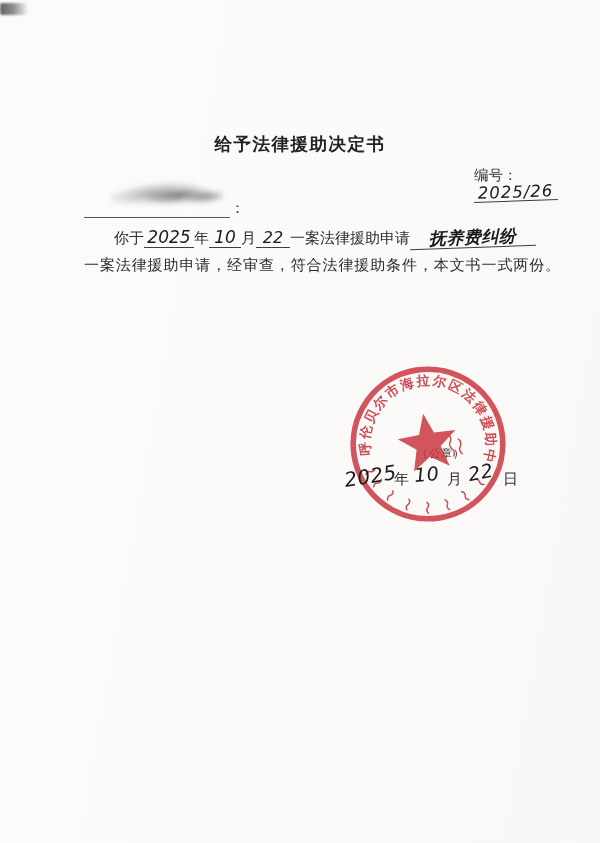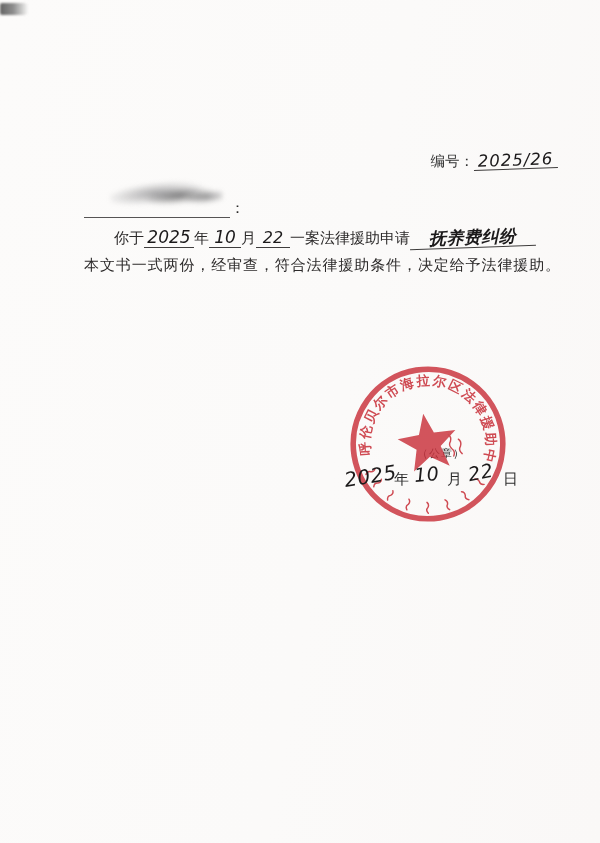--- a/index.html
+++ b/index.html
@@ -20,23 +20,23 @@
     filter:blur(1.2px);
     opacity:.85;
   }
   .title{
     position:absolute;top:132px;left:0;width:100%;
     text-align:center;
     font-family:"Liberation Sans","DejaVu Sans",sans-serif;
     font-weight:bold;font-size:17.5px;letter-spacing:1.5px;color:#222;
   }
   .number-row{
-    position:absolute;top:152px;right:42px;
-    display:flex;align-items:flex-end;
-    font-size:14.5px;color:#333;
+    position:absolute;top:166px;right:42px;
+    display:flex;
+    font-size:14.5px;color:#333;flex-direction:column;
   }
   .hand{
     font-family:"DejaVu Sans",sans-serif;
     font-style:italic;
     color:#1c1a1b;
   }
   .fill{
     display:inline-block;
     border-bottom:1.5px solid #3e3c3c;
     text-align:center;
@@ -104,38 +104,39 @@
     font-size:14.2px;letter-spacing:.8px;color:#2c2a2a;white-space:nowrap;
   }
 </style>
 </head>
 <body>
 
 <div class="page">
 
   <div class="corner-mark"></div>
 
+  <div class="title">给予法律援助决定书</div>
 
   <div class="number-row">
     <span>编号：</span>
     <span class="fill number-value hand">2025/26</span>
   </div>
 
   <div class="addressee-row">
     <span class="addressee-line">
       <span class="blur-blob"></span>
     </span>
     <span>：</span>
   </div>
 
   <div class="body-line1">
     <span>你于</span><span class="fill fill-year hand">2025</span><span>年</span><span class="fill fill-month hand">10</span><span>月</span><span class="fill fill-day hand">22</span><span>一案法律援助申请</span><span class="fill fill-case hand">抚养费纠纷</span>
   </div>
 
-  <div class="body-line2">本文书一式两份，经审查，符合法律援助条件，决定给予法律援助。</div>
+  <div class="body-line2">一案法律援助申请，经审查，符合法律援助条件，本文书一式两份。</div>
 
   <div class="seal-label">（公章）</div>
 
   <svg class="stamp" viewBox="0 0 164 164" xmlns="http://www.w3.org/2000/svg">
     <g stroke="#c9333d" fill="none">
       <circle cx="82" cy="82" r="73" stroke-width="5.5" opacity=".95"></circle>
     </g>
     <polygon points="82,52 89.4,71.9 110.5,72.7 93.9,85.9 99.6,106.3 82,94.5 64.4,106.3 70.1,85.9 53.5,72.7 74.65,71.9" fill="#c9333d" opacity=".95"></polygon>
     <defs>
       <path id="arcTop" d="M 34 112 A 57 57 0 1 1 130 112" fill="none"></path>

